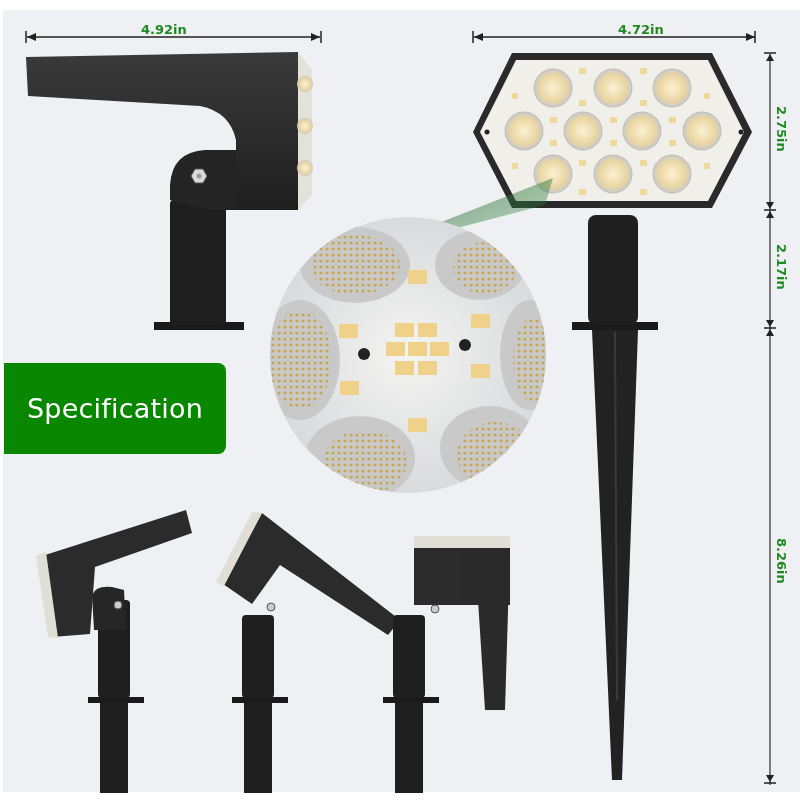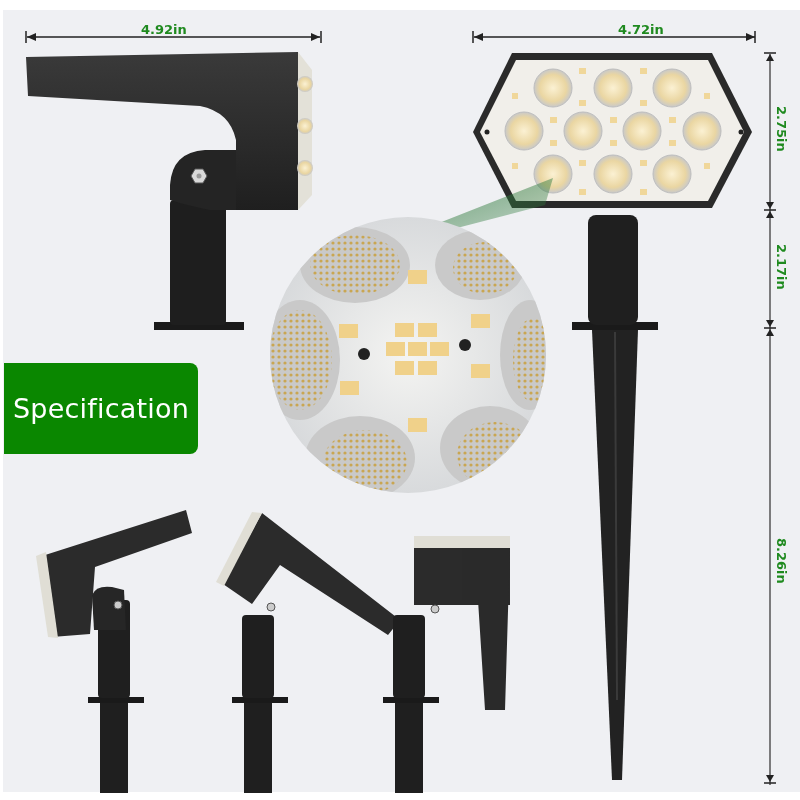--- a/index.html
+++ b/index.html
@@ -1,20 +1,20 @@
 <!DOCTYPE html>
 <html><head>
   <meta charset="utf-8">
   <style>
     html, body { margin:0; padding:0; }
     body { width:800px; height:800px; background:#ffffff; position:relative; overflow:hidden; font-family:"DejaVu Sans", sans-serif; }
     .canvas { position:absolute; left:3px; top:10px; width:797px; height:782px; background:#eff0f3; }
     .dim-label { position:absolute; color:#1f8a1f; font-weight:bold; font-size:13px; font-family:"DejaVu Sans", sans-serif; }
     .vlabel { writing-mode:vertical-rl; }
-    .spec-badge { position:absolute; left:4px; top:363px; width:194px; height:91px; background:#0a8700; border-radius:0 8px 8px 0; display:flex; align-items:center; justify-content:center; }
+    .spec-badge { position:absolute; left:4px; top:363px; width:222px; height:91px; background:#0a8700; border-radius:0 8px 8px 0; display:flex; align-items:center; justify-content:center; }
     .spec-badge span { color:#ffffff; font-size:27px; font-family:"DejaVu Sans", sans-serif; letter-spacing:0.2px; }
     svg { position:absolute; left:0; top:0; }
   </style>
 </head>
 <body>
 
 <div class="canvas"></div>
 
 <svg width="800" height="800" viewBox="0 0 800 800">
   <defs>

